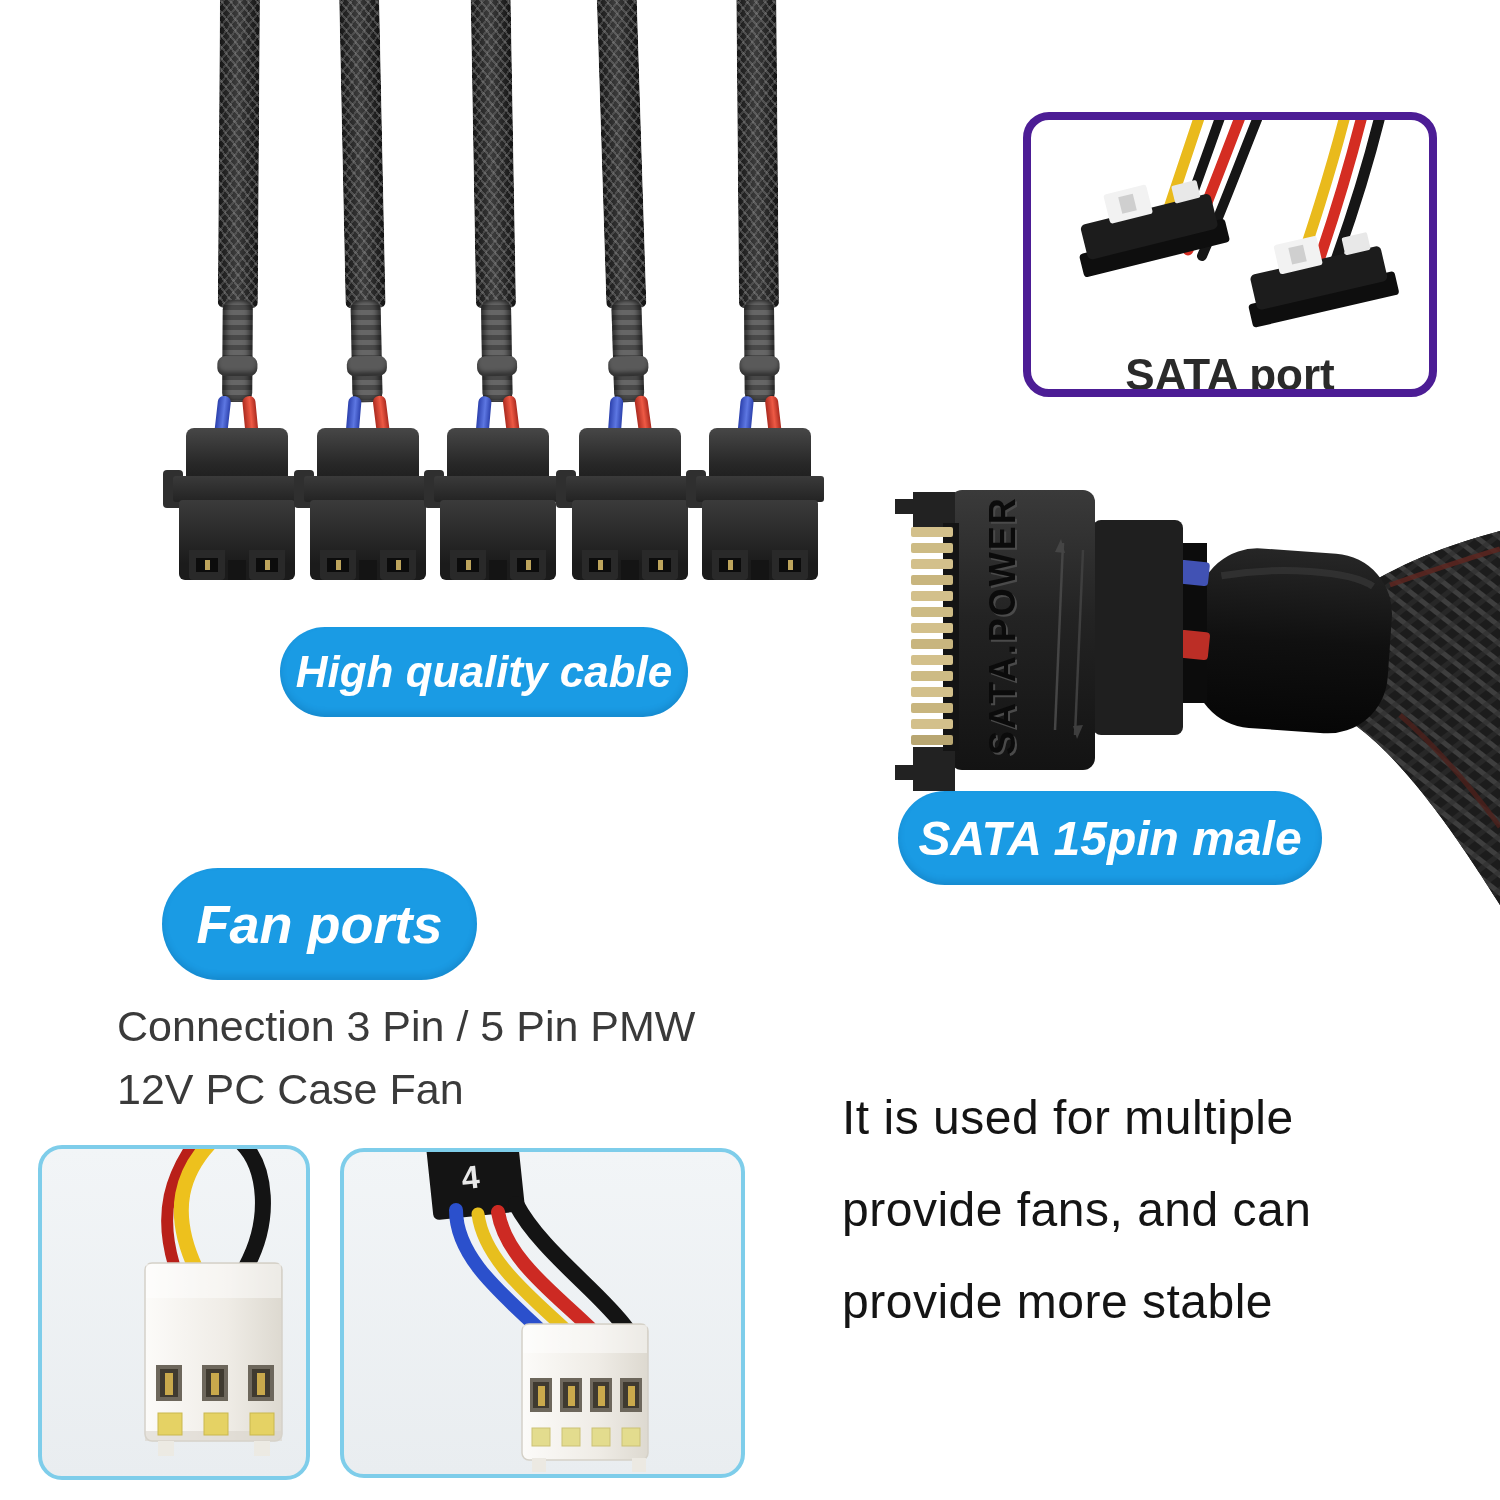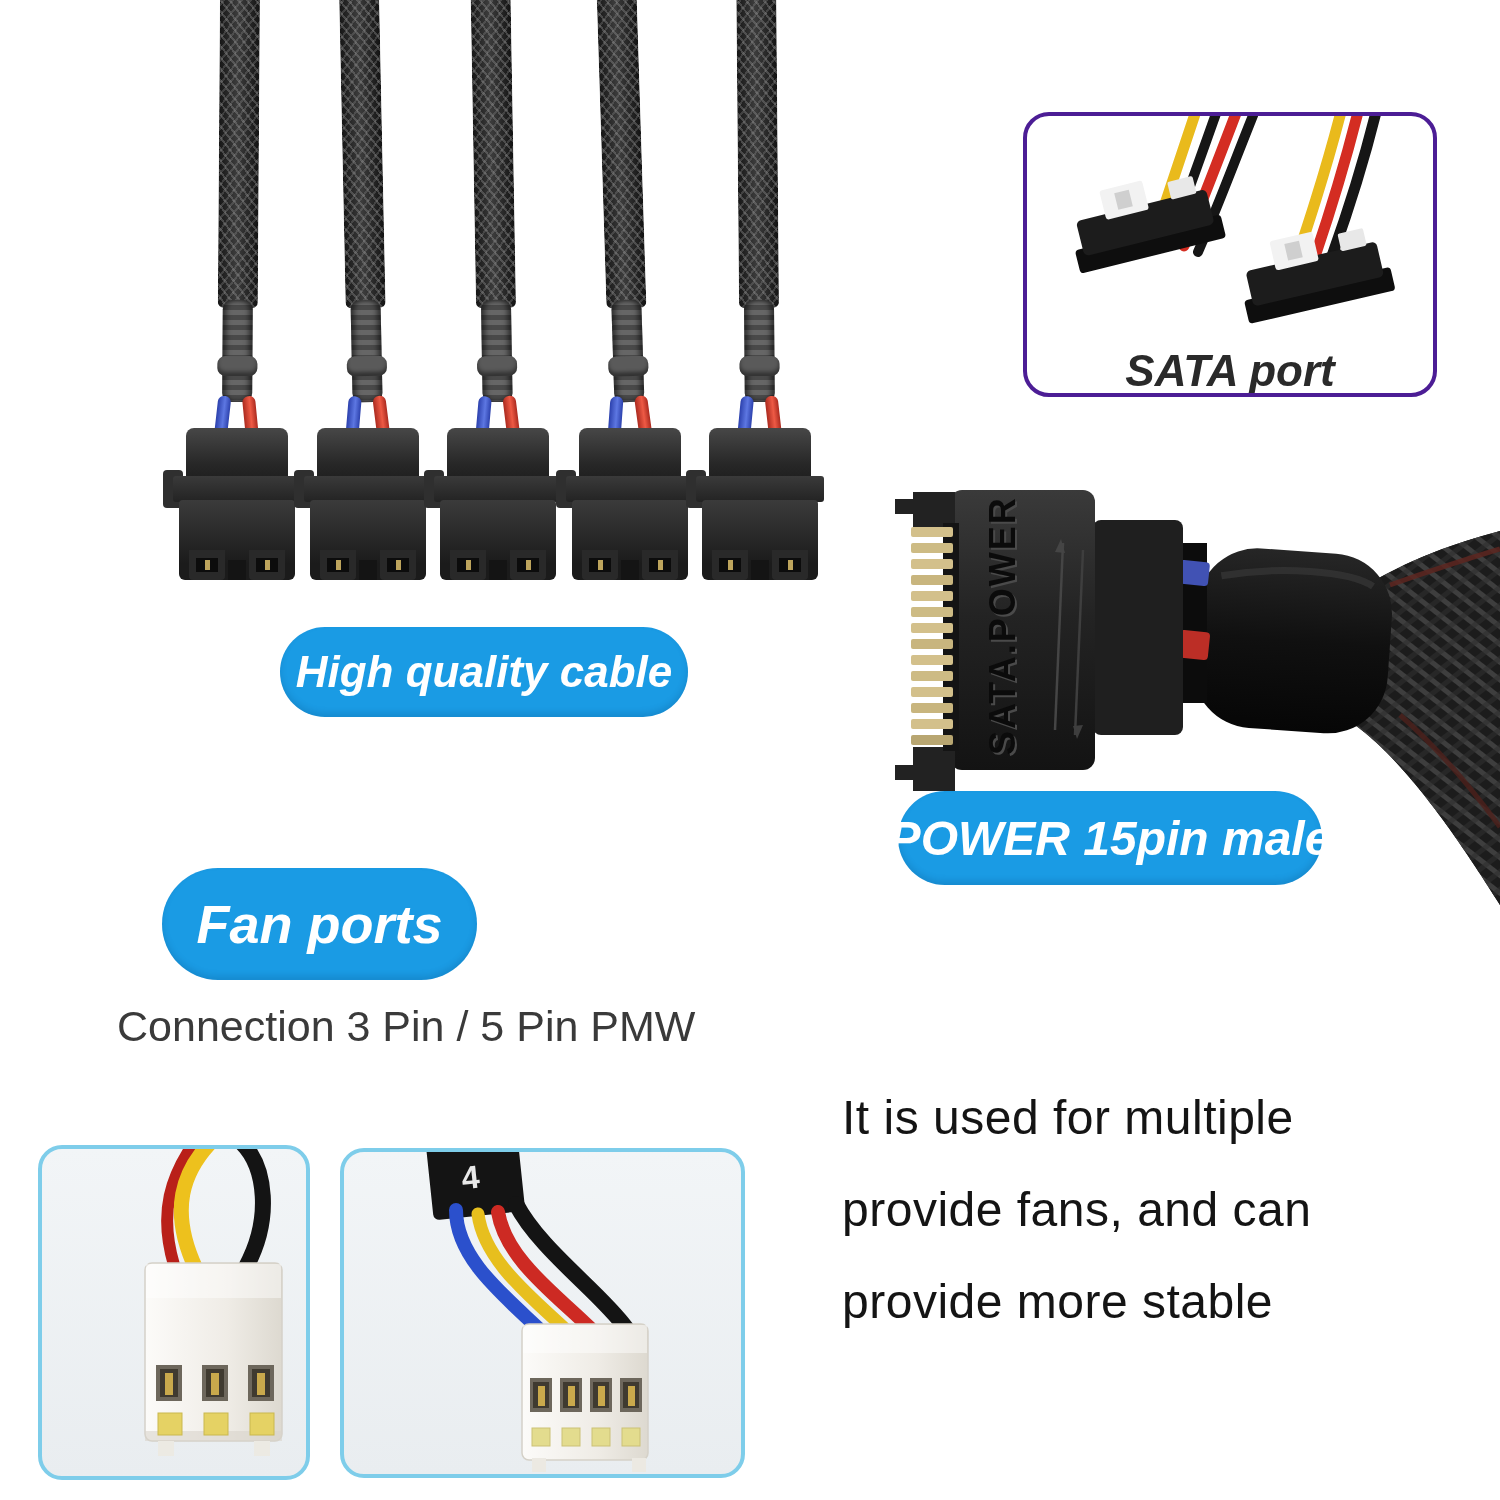--- a/index.html
+++ b/index.html
@@ -44,21 +44,21 @@
   .cbody{position:absolute;left:8px;top:72px;width:116px;height:80px;border-radius:4px 4px 6px 6px;
     background:linear-gradient(180deg,#3b3b3b,#1b1b1b 80%);}
   .foot{position:absolute;bottom:0;width:36px;height:30px;background:#292929;border-radius:0 0 4px 4px;}
   .fl{left:10px;}.fr{right:10px;}
   .foot i{position:absolute;left:7px;top:8px;width:22px;height:14px;background:#0c0c0c;display:block;}
   .foot i::after{content:"";position:absolute;left:9px;top:2px;width:5px;height:10px;background:#bda45c;}
   .notch{position:absolute;left:50%;bottom:0;transform:translateX(-50%);width:18px;height:20px;background:#141414;}
 
   
   .sata-box{position:absolute;left:1023px;top:112px;width:414px;height:285px;box-sizing:border-box;
-    border:4px solid #4c1d95;border-radius:26px;background:#fff;overflow:hidden;font-style:italic;}
+    border:8px solid #4c1d95;border-radius:26px;background:#fff;overflow:hidden;}
   .sata-box svg{position:absolute;left:0;top:0;}
   .sata-box .label{position:absolute;left:0;right:0;top:230px;text-align:center;
     font-size:44px;font-weight:bold;color:#2a2a2a;}
 
   
   .sata-male{position:absolute;left:895px;top:435px;}
 
   
   .desc{position:absolute;left:117px;top:995px;}
   .desc .dline{font-size:43px;color:#3a3a3a;line-height:63px;white-space:nowrap;}
@@ -298,25 +298,26 @@
 
     <g>
       <path d="M160,295 L168,108" stroke="#454545" stroke-width="2.5" fill="none"></path>
       <path d="M180,300 L188,115" stroke="#3e3e3e" stroke-width="2.5" fill="none"></path>
       <path d="M166,104 l-6,13 l10,1 z" fill="#454545"></path>
       <path d="M182,304 l-4,-13 l10,-1 z" fill="#3e3e3e"></path>
     </g>
   </svg>
 
   <div class="pill" id="pill-hq">High quality cable</div>
-  <div class="pill" id="pill-sata">POWER 15pin male</div>
+  <div class="pill" id="pill-sata">SATA 15pin male</div>
   <div class="pill" id="pill-fan">Fan ports</div>
 
   <div class="desc">
     <div class="dline">Connection 3 Pin / 5 Pin PMW</div>
+    <div class="dline">12V PC Case Fan</div>
   </div>
 
   <div class="photo" id="photoA">
     <svg width="264" height="327" viewBox="0 0 264 327">
       <defs>
         <linearGradient id="whiteg" x1="0" y1="0" x2="1" y2="0">
           <stop offset="0" stop-color="#fcfbf9"></stop>
             <stop offset=".6" stop-color="#efece6"></stop>
             <stop offset="1" stop-color="#ddd9d0"></stop>
         </linearGradient>

